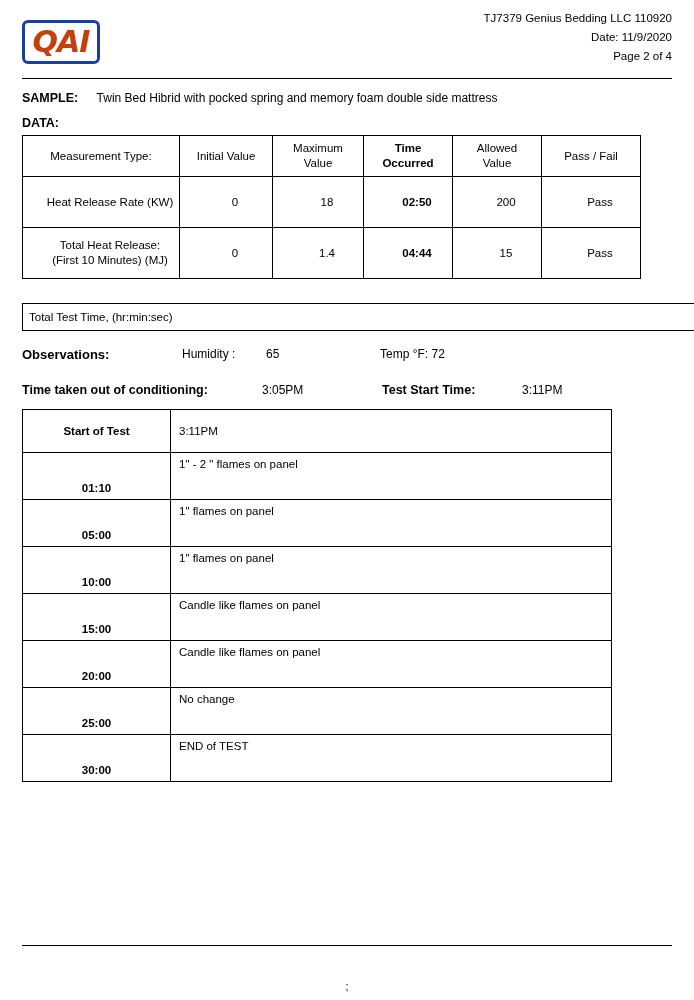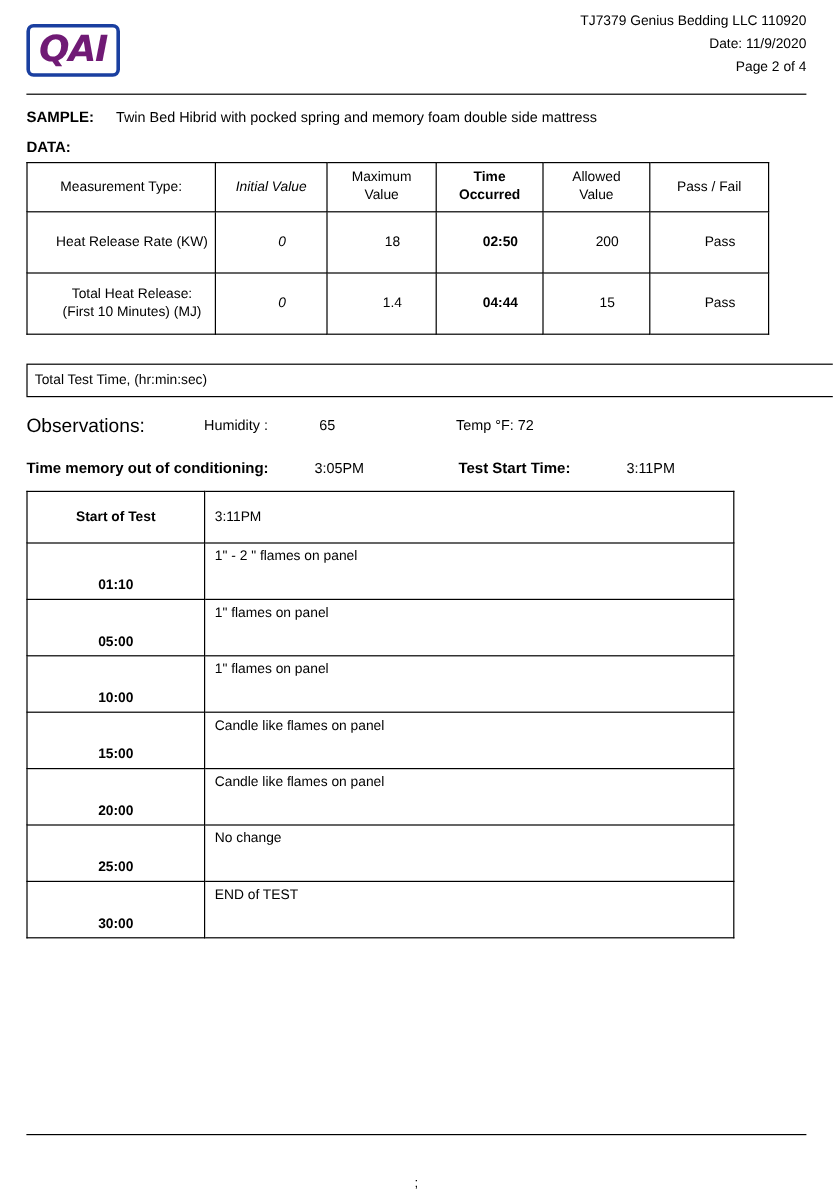--- a/index.html
+++ b/index.html
@@ -41,21 +41,21 @@
     display: flex;
     align-items: center;
     justify-content: center;
   }
   .logo-text {
     font-family: "DejaVu Sans", sans-serif;
     font-weight: bold;
     font-style: italic;
     font-size: 30px;
     letter-spacing: -1px;
-    color: #701a75;
+    color: #c2410c;
     line-height: 1;
   }
   .header-right {
     position: absolute;
     right: 0;
     top: 9px;
     text-align: right;
     font-size: 11.5px;
     line-height: 19px;
   }
@@ -94,21 +94,21 @@
   table.results th, table.results td {
     border: 1.3px solid #000;
     text-align: center;
     font-size: 11.5px;
     font-weight: normal;
     padding: 3px 2px;
   }
   table.results th { height: 34px; line-height: 15px; }
   table.results td { height: 44px; padding-left: 20px; }
   table.results .c0 { width: 152px; }
-  table.results .c1 { width: 88px; font-style: italic; }
+  table.results .c1 { width: 88px; }
   table.results .c2 { width: 86px; }
   table.results .c3 { width: 84px; font-weight: bold; }
   table.results .c4 { width: 84px; }
   table.results .c5 { width: 94px; }
   .cell-two-line { line-height: 15px; }
 
   
   .notes {
     margin-top: 24px;
     width: 688px;
@@ -123,22 +123,22 @@
     border-top: 1.3px solid #000;
   }
 
   
   .obs {
     margin-top: 16px;
     font-size: 12px;
     position: relative;
     height: 18px;
   }
-  .obs .b { font-weight: normal; font-size: 16px; }
-  .obs .p-humidity { position: absolute; left: 148px; }
+  .obs .b { font-weight: bold; font-size: 13px; }
+  .obs .p-humidity { position: absolute; left: 160px; }
   .obs .p-humidity-val { position: absolute; left: 244px; }
   .obs .p-temp { position: absolute; left: 358px; }
 
   .cond {
     margin-top: 18px;
     font-size: 12px;
     position: relative;
     height: 18px;
   }
   .cond .b { font-weight: bold; font-size: 12.5px; }
@@ -266,21 +266,21 @@
   </div>
 
   <div class="obs">
     <span class="b">Observations:</span>
     <span class="p-humidity">Humidity :</span>
     <span class="p-humidity-val">65</span>
     <span class="p-temp">Temp °F: 72</span>
   </div>
 
   <div class="cond">
-    <span class="b">Time memory out of conditioning:</span>
+    <span class="b">Time taken out of conditioning:</span>
     <span class="p-cond-val">3:05PM</span>
     <span class="p-start-lbl">Test Start Time:</span>
     <span class="p-start-val">3:11PM</span>
   </div>
 
   <table class="timeline">
     <tbody>
       <tr class="first">
         <td class="tcol">Start of Test</td>
         <td class="dcol">3:11PM</td>

